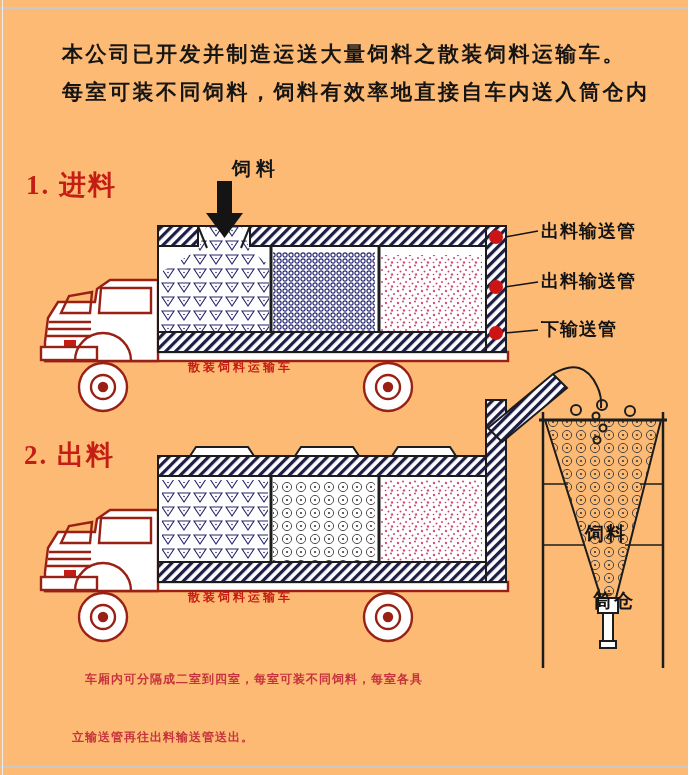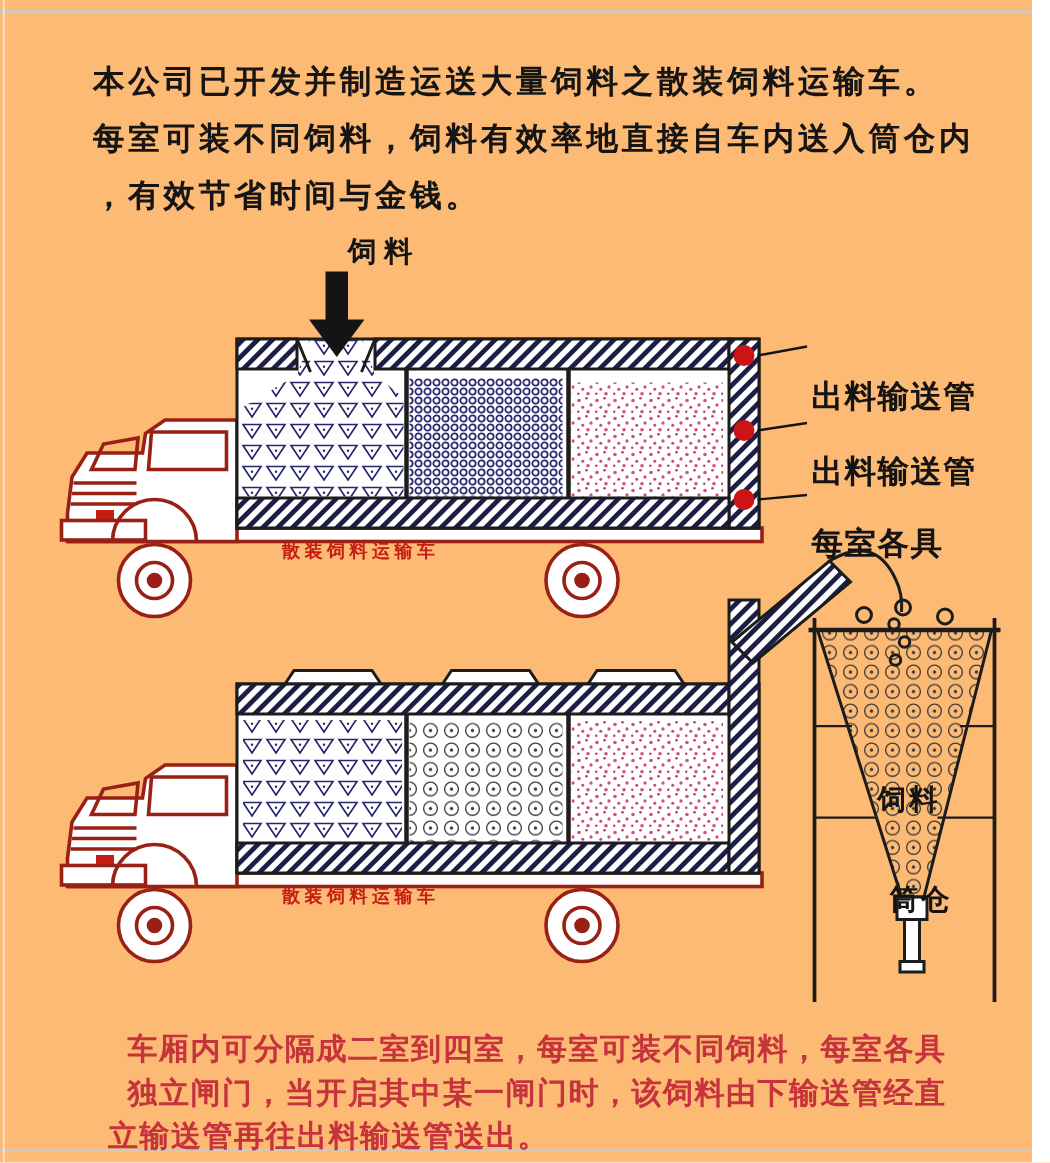--- a/index.html
+++ b/index.html
@@ -10,24 +10,24 @@
   .edge{position:absolute;left:0;width:700px;height:0;}
   .edge-top{top:7px;border-top:2px solid #c9c9c9;}
   .edge-bottom{top:766px;border-top:2px solid #c9c9c9;}
   .side{position:absolute;top:0;height:775px;width:0;border-left:1px solid #ececec;}
   .side-l{left:2px;} .side-r{left:697px;}
   .diagram{position:absolute;left:0;top:0;}
   .lbl{position:absolute;white-space:nowrap;font-weight:bold;line-height:1.15;}
   .intro{font-size:21px;color:#151515;letter-spacing:2.5px;}
   .sec-title{font-size:27px;color:#c41d14;letter-spacing:2px;}
   .arrow-lbl{font-size:19px;color:#141414;letter-spacing:5px;}
-  .callout{font-size:21px;color:#141414;letter-spacing:1px;margin-top:31px;}
+  .callout{font-size:18px;color:#141414;letter-spacing:1px;}
   .truck-lbl{font-size:12px;color:#c41d14;letter-spacing:3px;}
   .silo-lbl{font-size:19px;color:#141414;letter-spacing:2px;}
-  .footer{font-size:20px;color:#c5333d;letter-spacing:1px;margin-top:16px;}
+  .footer{font-size:12px;color:#c5333d;letter-spacing:1px;}
 </style>
 </head>
 <body>
 
 <div class="page">
 
   <div class="edge edge-top"></div>
   <div class="edge edge-bottom"></div>
   <div class="side side-l"></div>
   <div class="side side-r"></div>
@@ -144,29 +144,29 @@
       <polygon points="488,428 553,374 567,388 502,442" fill="url(#hatch)"></polygon>
       <path d="M553 374 Q583 356 597 386 Q602 396 601 408" fill="none"></path>
       <circle cx="596" cy="416" r="3.5"></circle>
       <circle cx="603" cy="428" r="3.5"></circle>
       <circle cx="597" cy="440" r="3.5"></circle>
     </g>
   </svg>
 
   <div class="lbl intro" style="left:62px;top:42px">本公司已开发并制造运送大量饲料之散装饲料运输车。</div>
   <div class="lbl intro" style="left:62px;top:80px">每室可装不同饲料，饲料有效率地直接自车内送入筒仓内</div>
-  <div class="lbl intro" style="left:62px;top:118px">，有效节省时间与金钱。</div>
 
+  <div class="lbl sec-title" style="left:26px;top:170px">1. 进料</div>
   <div class="lbl arrow-lbl" style="left:232px;top:158px">饲料</div>
   <div class="lbl callout" style="left:541px;top:221px">出料输送管</div>
   <div class="lbl callout" style="left:541px;top:271px">出料输送管</div>
-  <div class="lbl callout" style="left:541px;top:319px">每室各具</div>
+  <div class="lbl callout" style="left:541px;top:319px">下输送管</div>
   <div class="lbl truck-lbl" style="left:188px;top:361px">散装饲料运输车</div>
 
+  <div class="lbl sec-title" style="left:24px;top:440px">2. 出料</div>
   <div class="lbl truck-lbl" style="left:188px;top:591px">散装饲料运输车</div>
   <div class="lbl silo-lbl" style="left:585px;top:523px">饲料</div>
   <div class="lbl silo-lbl" style="left:593px;top:590px">筒仓</div>
 
   <div class="lbl footer" style="left:85px;top:673px">车厢内可分隔成二室到四室，每室可装不同饲料，每室各具</div>
-  <div class="lbl footer" style="left:85px;top:702px">独立闸门，当开启其中某一闸门时，该饲料由下输送管经直</div>
   <div class="lbl footer" style="left:72px;top:731px">立输送管再往出料输送管送出。</div>
 
 </div>
 
 </body></html>

